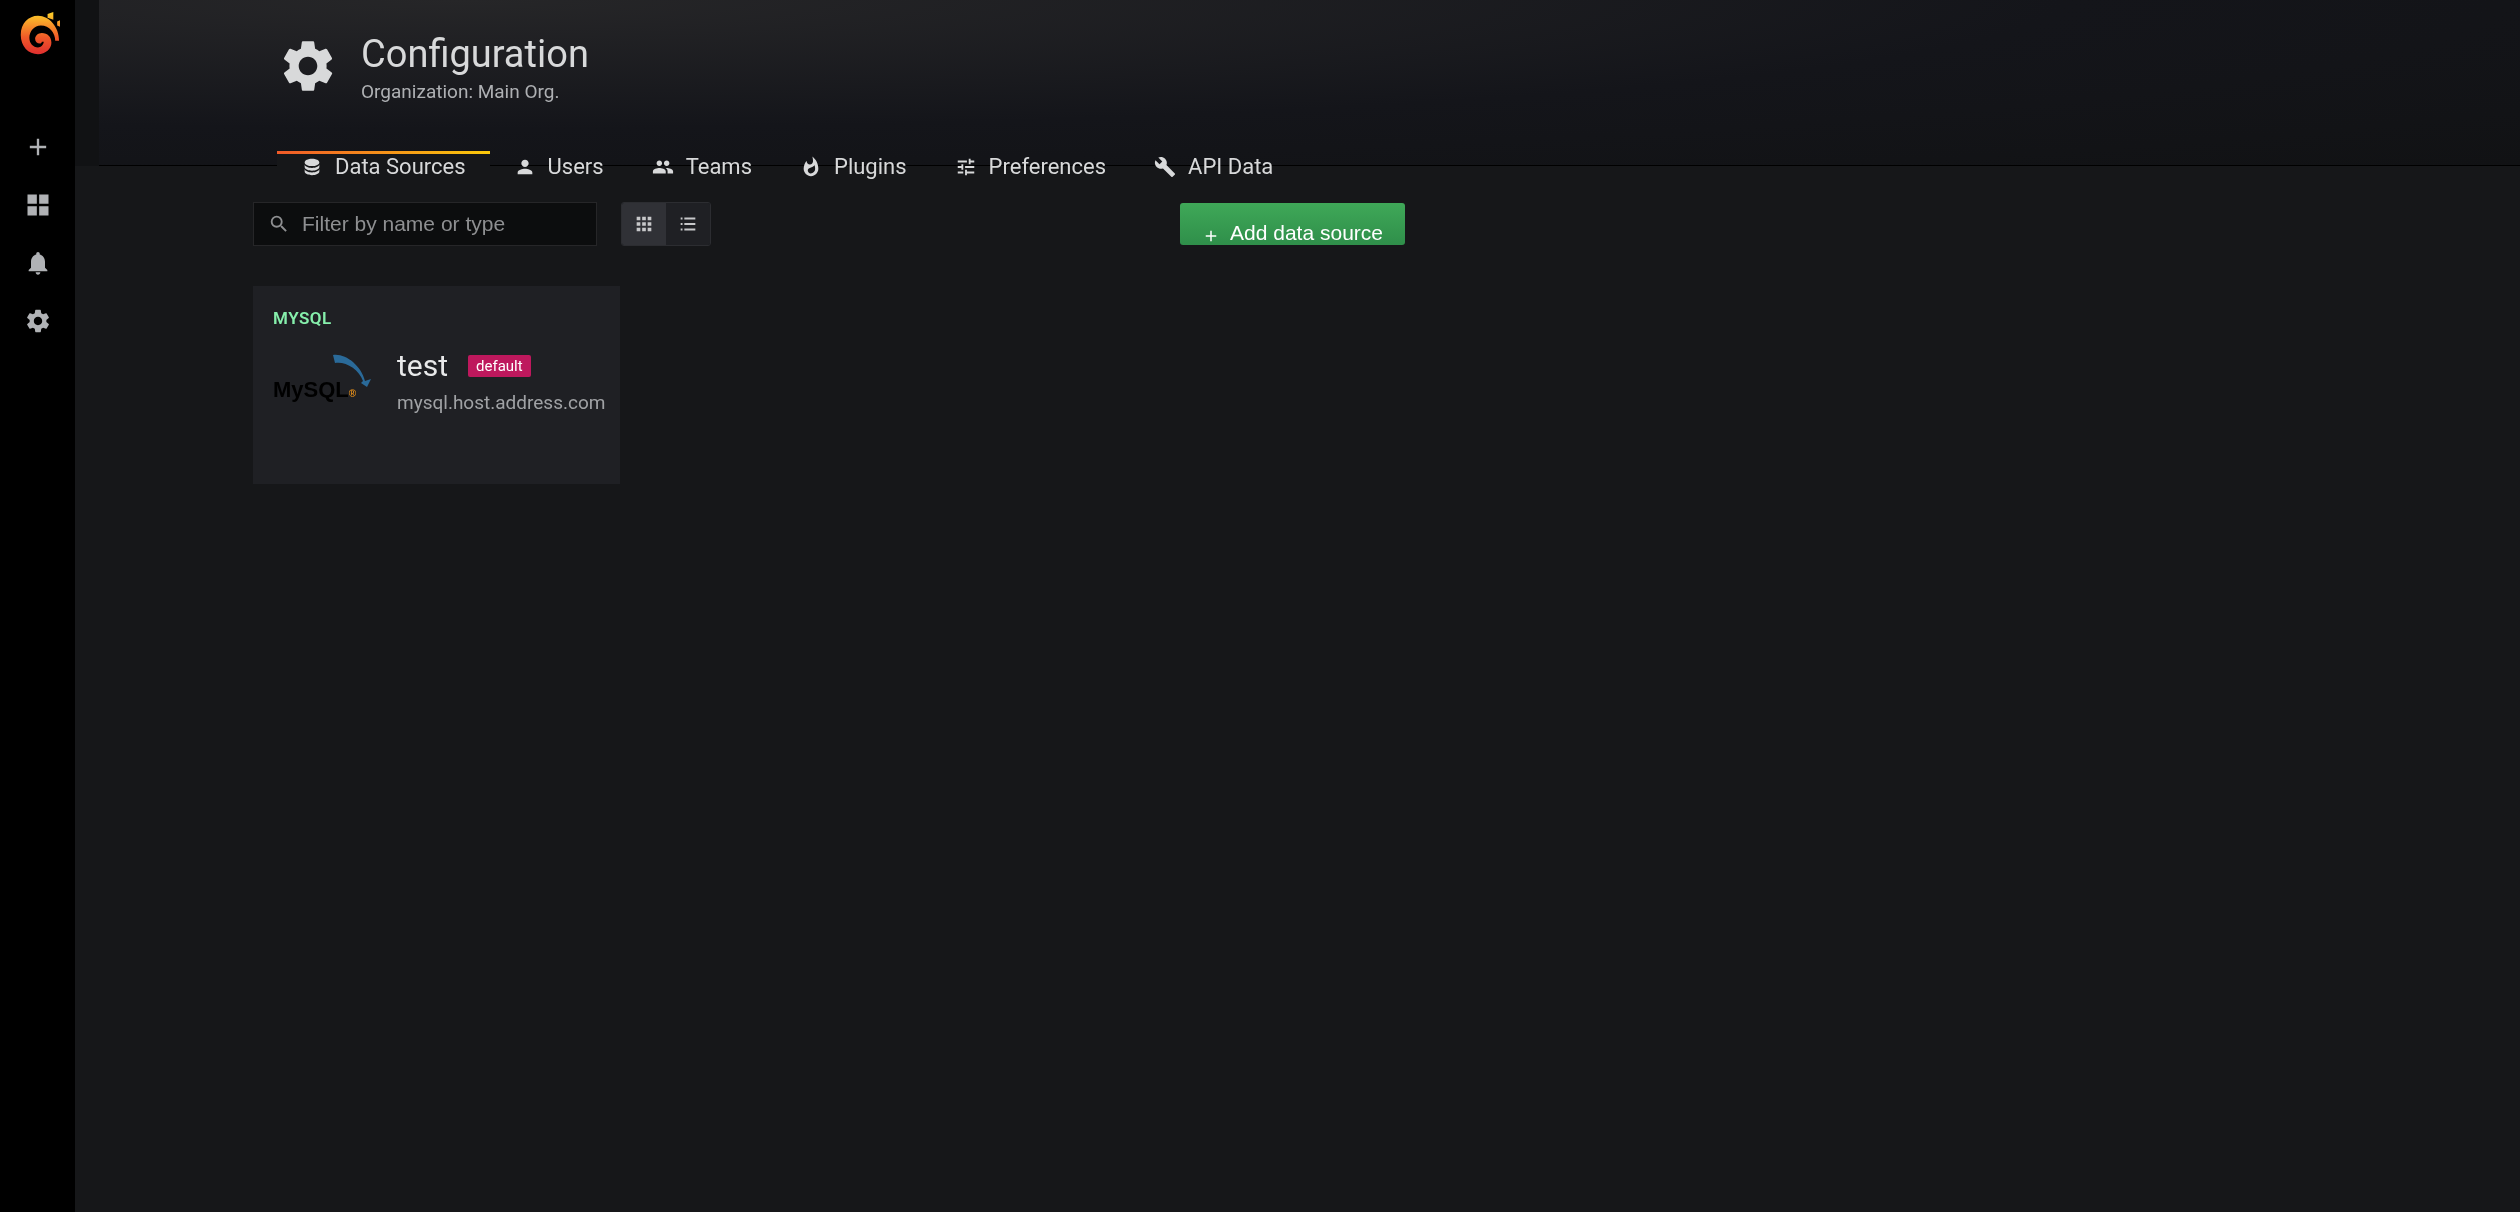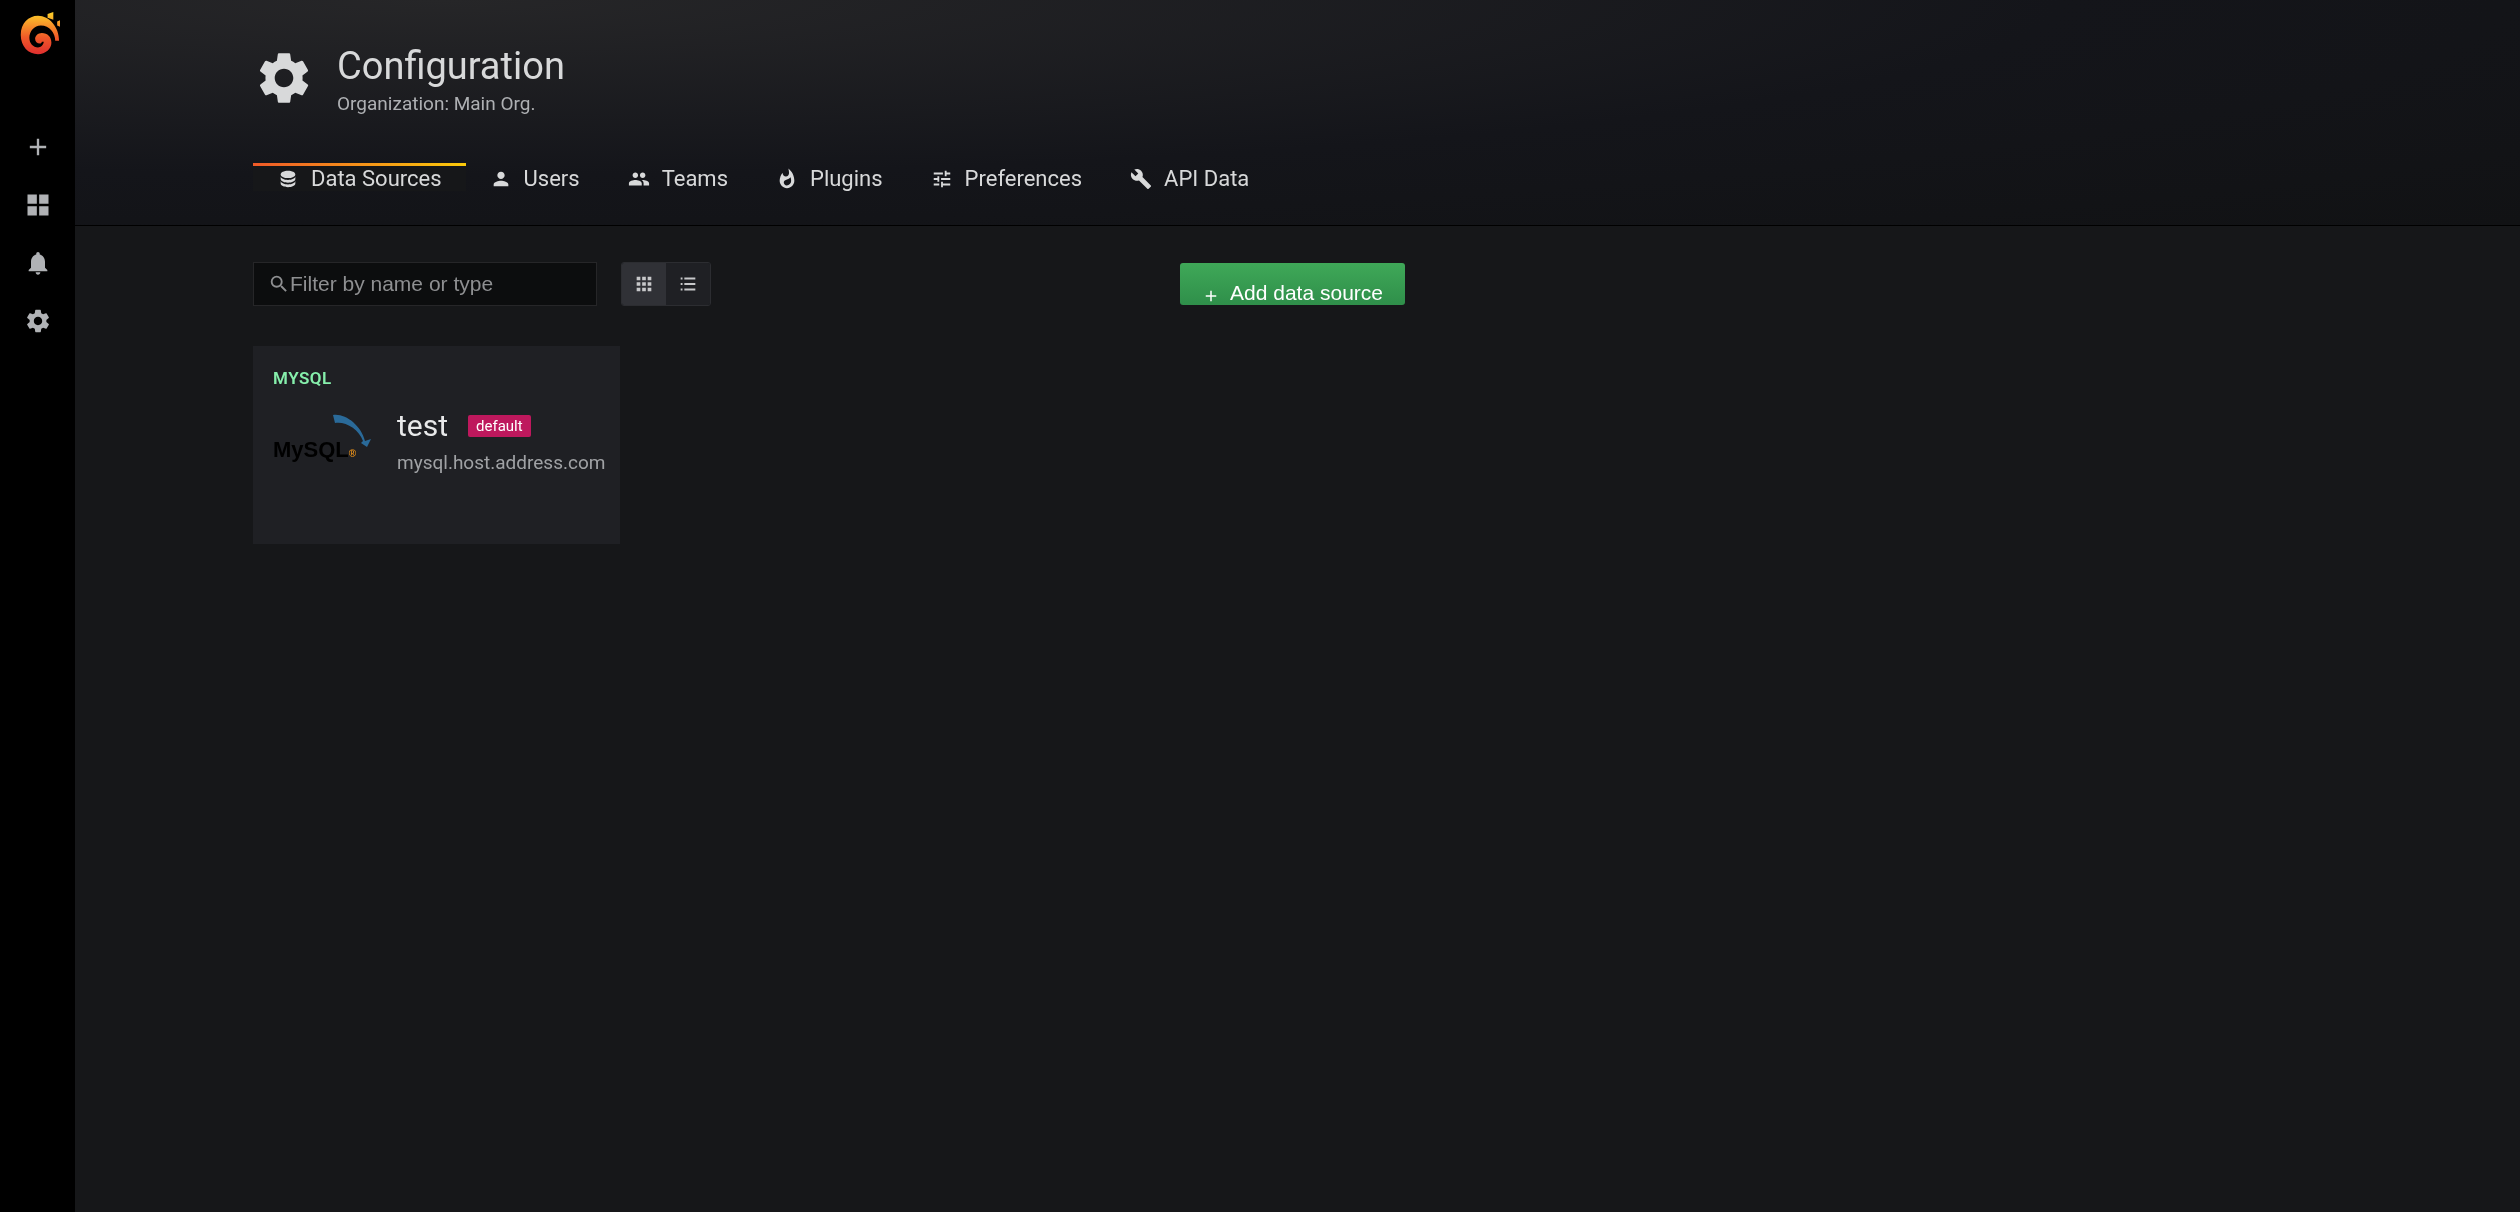--- a/index.html
+++ b/index.html
@@ -36,25 +36,26 @@
     justify-content: center;
     color: #b0b2b5;
     cursor: pointer;
   }
   .sidebar .nav-item svg { width: 28px; height: 28px; fill: currentColor; }
 
   
   .main { flex: 1; display: flex; flex-direction: column; }
 
   .page-header {
-    height: 226px;
+    height: 166px;
     background: radial-gradient(ellipse at 15% 0%, #262628 0%, #14151a 55%, #111214 100%);
     padding-left: 178px;
-    padding-top: 44px;
+    padding-top: 32px;
     border-bottom: 1px solid #000;
+    margin-left: 24px;
   }
   .page-header-row { display: flex; align-items: center; gap: 22px; }
   .page-header-icon { color: #d8d9da; }
   .page-header-icon svg { width: 62px; height: 62px; fill: currentColor; }
   .page-header-titles { display: flex; flex-direction: column; gap: 4px; }
   .page-title { font-size: 38px; font-weight: 400; color: #d8d9da; }
   .page-subtitle { font-size: 19px; color: #aeb0b3; }
 
   .tabs {
     display: flex;
@@ -97,20 +98,21 @@
     width: 1152px;
   }
   .search-wrap {
     width: 344px;
     height: 44px;
     background: #0c0d0e;
     border: 1px solid #262628;
     display: flex;
     align-items: center;
     padding: 0 14px;
+    gap: 12px;
   }
   .search-wrap svg { width: 22px; height: 22px; fill: #8e8f91; }
   .search-wrap input {
     flex: 1;
     background: transparent;
     border: none;
     outline: none;
     color: #d8d9da;
     font-size: 21px;
   }

